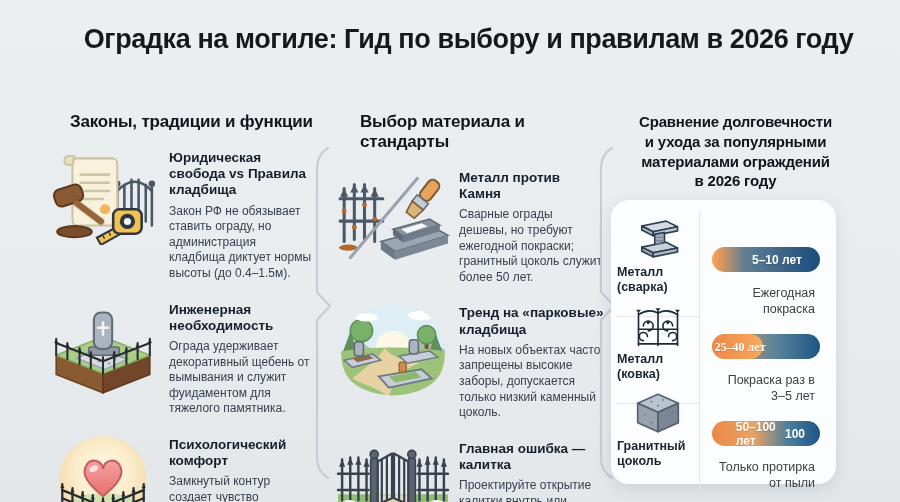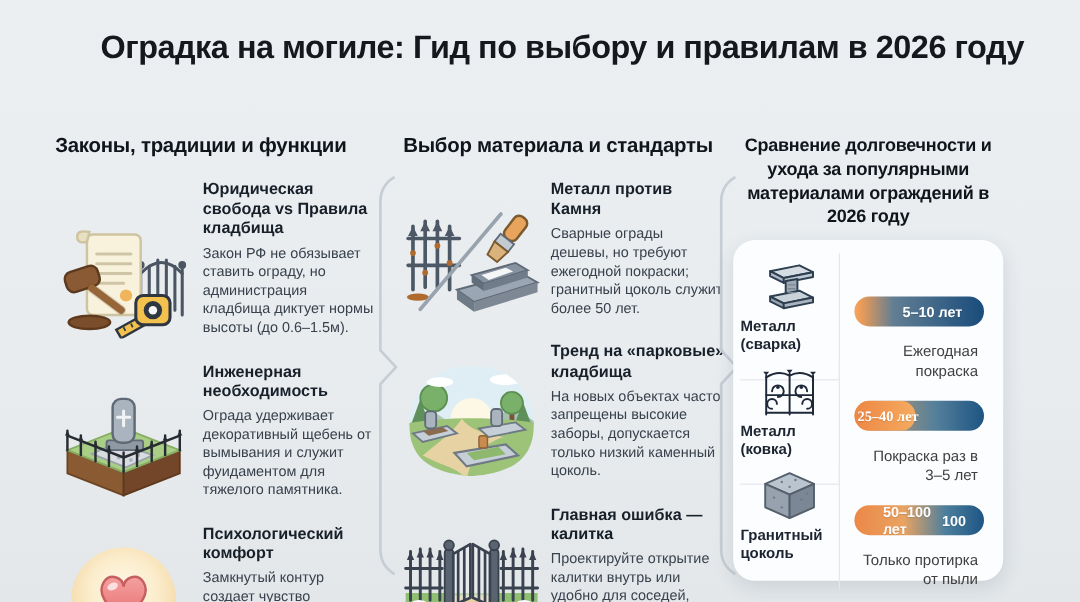--- a/index.html
+++ b/index.html
@@ -9,24 +9,24 @@
             background:linear-gradient(180deg,#eceff2 0%,#e8ecef 60%,#e3e7ea 100%); }
 
   .page-title { position:absolute; top:24px; left:0; right:0; text-align:center;
                 font-size:27px; font-weight:800; color:#15181d; letter-spacing:-0.4px;padding-left:37px; }
 
   .col { position:absolute; top:112px; }
   .col-laws { left:46px; width:268px; }
   .col-mat  { left:336px; width:268px; }
   .col-cmp  { left:611px; width:225px; }
 
-  .col-header { font-size:17px; font-weight:800; color:#10141b; margin-bottom:13px; letter-spacing:-0.2px; }
+  .col-header { font-size:17px; font-weight:800; color:#10141b; margin-bottom:13px; letter-spacing:-0.2px;margin-left:24px; }
   .col-cmp .col-header { text-align:center; font-size:15px; line-height:1.32; margin-bottom:9px; }
 
-  .item { display:flex; gap:9px; align-items:flex-end; margin-bottom:15px; min-height:100px; }
+  .item { display:flex; gap:9px; align-items:flex-start; margin-bottom:15px; min-height:100px; }
   .illus { flex:0 0 114px; width:114px; height:100px; }
   .illus svg { width:100%; height:100%; display:block; }
   .itext { flex:1; padding-top:5px; }
   .item-title { font-size:13.5px; font-weight:800; color:#171f29; line-height:1.2; margin-bottom:5px; }
   .item-body  { font-size:12px; color:#38414c; line-height:1.3; }
 
   .divider { position:absolute; top:146px; width:22px; height:336px; }
 
   
   .card { background:#fcfdfe; border-radius:18px; box-shadow:0 5px 16px rgba(35,48,68,.12);
@@ -90,21 +90,21 @@
             <path d="M50 90 L72 78 l3.5 7 L54 97 Z" fill="#f2c14e" stroke="#2e3642" stroke-width="2"></path>
             <path d="M56 88 l1.5 3 M62 85 l1.5 3 M68 82 l1.5 3" stroke="#2e3642" stroke-width="1.4"></path>
             <rect x="66" y="62" width="28" height="24" rx="6" fill="#f2c14e" stroke="#2e3642" stroke-width="2.5"></rect>
             <circle cx="80" cy="74" r="7.5" fill="#2e3642"></circle>
               <circle cx="80" cy="74" r="3.5" fill="#f5f6f7"></circle>
           </g>
         </svg>
       </div>
       <div class="itext">
         <div class="item-title">Юридическая свобода vs Правила кладбища</div>
-        <div class="item-body">Закон РФ не обязывает ставить ограду, но администрация кладбища диктует нормы высоты (до 0.6–1.5м).</div>
+        <div class="item-body">Закон РФ не обязывает ставить ограду, но администрация кладбища диктует нормы высоты (до 0.4–1.5м).</div>
       </div>
     </div>
 
     <div class="item">
       <div class="illus">
         <svg viewBox="0 0 112 96">
           <polygon points="10,56 56,74 56,93 10,75" fill="#8a5a33" stroke="#6b4423" stroke-width="1.5"></polygon>
           <polygon points="56,74 102,56 102,75 56,93" fill="#73462a" stroke="#5d3a1e" stroke-width="1.5"></polygon>
           <polygon points="56,38 102,56 56,74 10,56" fill="#a9ce85" stroke="#86ad62" stroke-width="1.5"></polygon>
           <polygon points="50,50 80,60 58,70 30,59" fill="#d8dce0" stroke="#9aa2ab" stroke-width="1.5"></polygon>

